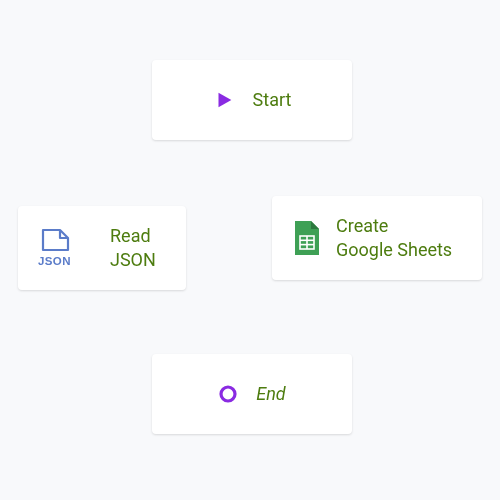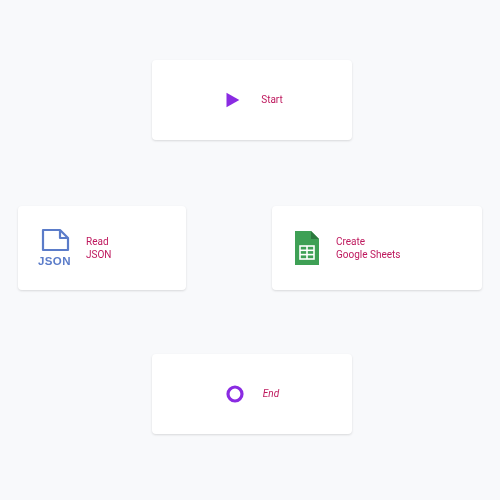--- a/index.html
+++ b/index.html
@@ -34,37 +34,37 @@
     }
     .node-json {
       left: 18px;
       top: 206px;
       width: 168px;
       height: 84px;
       gap: 14px;
     }
     .node-sheets {
       left: 272px;
-      top: 206px;
+      top: 196px;
       width: 210px;
       height: 84px;
       gap: 14px;
     }
     .node-end {
       left: 152px;
       top: 354px;
       width: 200px;
       height: 80px;
       justify-content: center;
       gap: 18px;
       font-style: italic;
     }
     .label {
-      color: #be185d;
-      font-size: 10px;
+      color: #4d7c0f;
+      font-size: 18px;
       font-weight: 400;
       line-height: 1.35;
     }
     .icon-wrap {
       display: flex;
       align-items: center;
       justify-content: center;
       flex-shrink: 0;
     }
   </style>
@@ -81,21 +81,21 @@
 </div>
 
 <div class="node node-json">
   <span class="icon-wrap">
     <svg width="34" height="40" viewBox="0 0 34 40">
       <path d="M5 2 L22 2 L30 10 L30 22 L5 22 Z" fill="none" stroke="#5b7cc9" stroke-width="2.2" stroke-linejoin="round"></path>
       <path d="M22 2 L22 10 L30 10" fill="none" stroke="#5b7cc9" stroke-width="2.2" stroke-linejoin="round"></path>
       <text x="0" y="37" font-family="Arial,Helvetica,sans-serif" font-size="11.5" font-weight="800" fill="#5b7cc9" letter-spacing="0.4">JSON</text>
     </svg>
   </span>
-  <span class="label" style="white-space: pre-line;">Read
+  <span class="label" style="white-space: pre-line; margin-left: 24px;">Read
 JSON</span>
 </div>
 
 <div class="node node-sheets">
   <span class="icon-wrap">
     <svg width="30" height="38" viewBox="0 0 30 38">
       <path d="M3 2 L19 2 L27 10 L27 36 L3 36 Z" fill="#3ea055"></path>
       <path d="M19 2 L19 10 L27 10 Z" fill="#2d7a3f"></path>
       <rect x="8" y="17" width="14" height="13" fill="none" stroke="#ffffff" stroke-width="1.6"></rect>
       <line x1="8" y1="21.3" x2="22" y2="21.3" stroke="#ffffff" stroke-width="1.6"></line>

